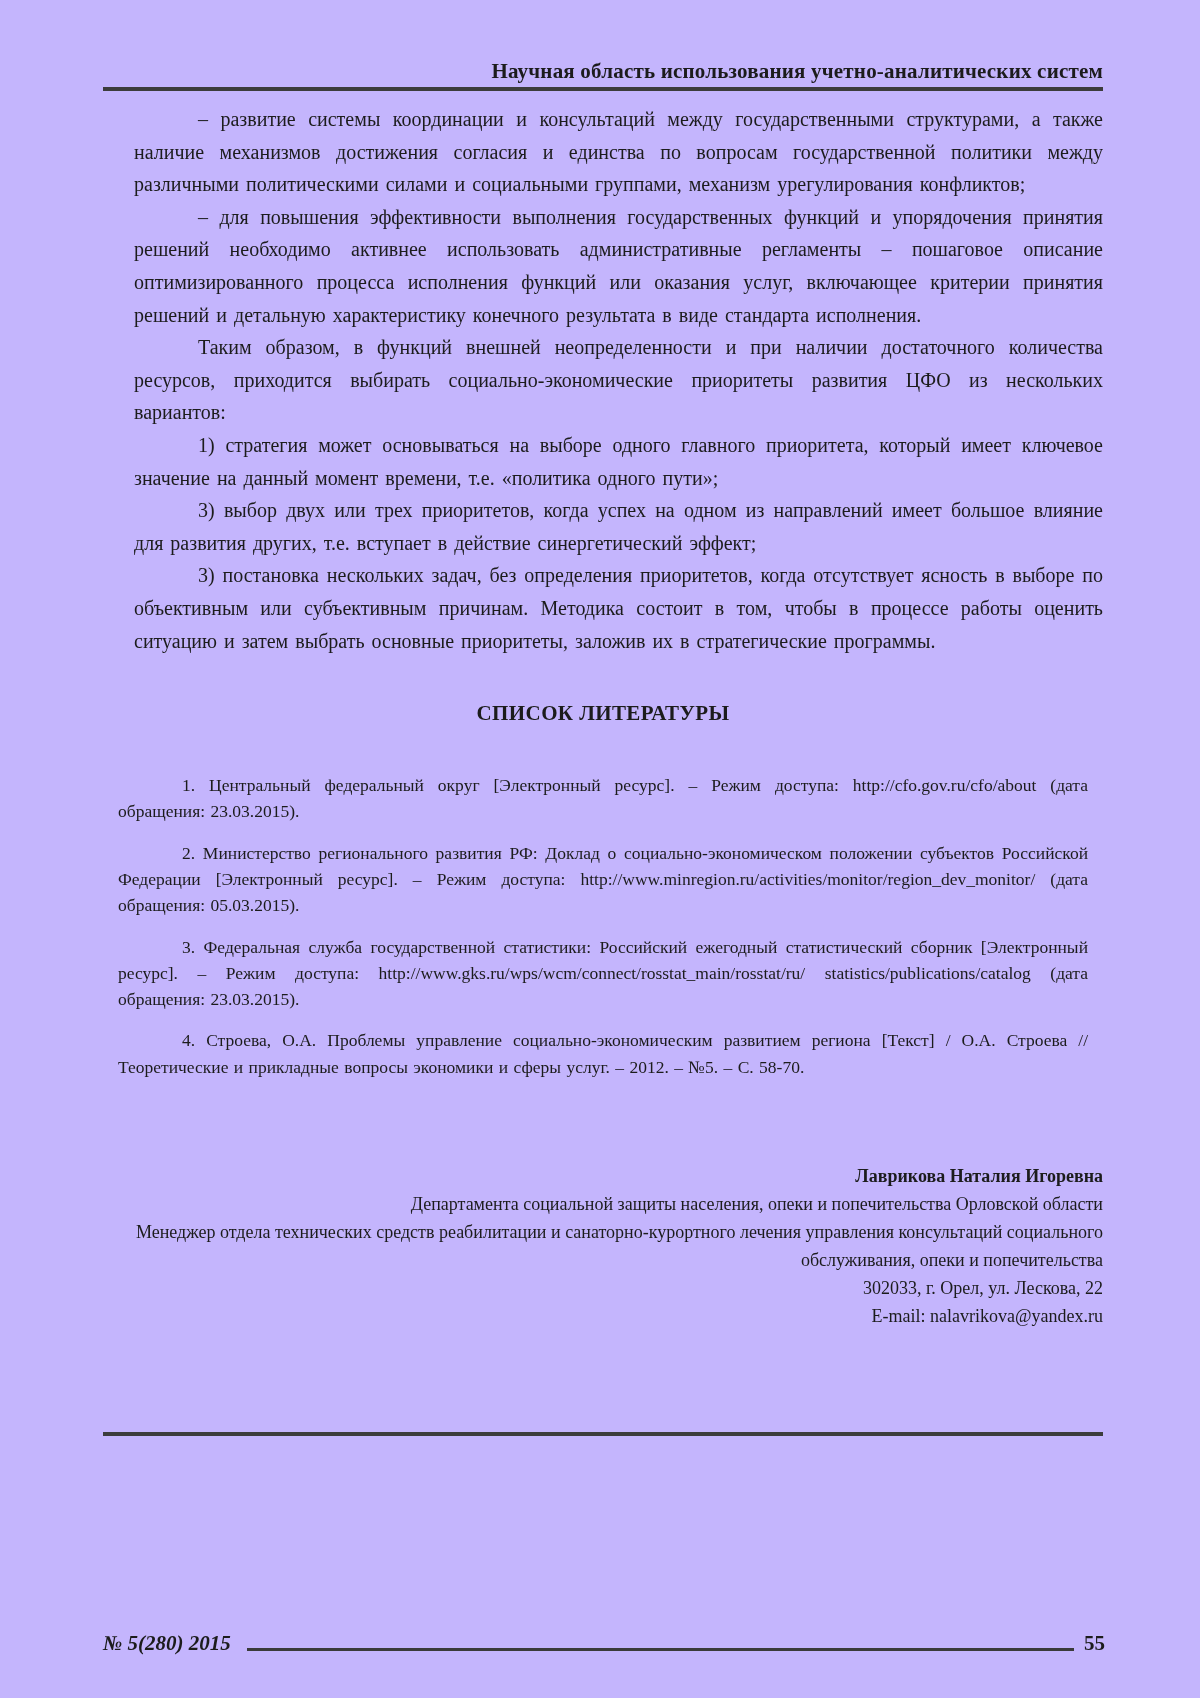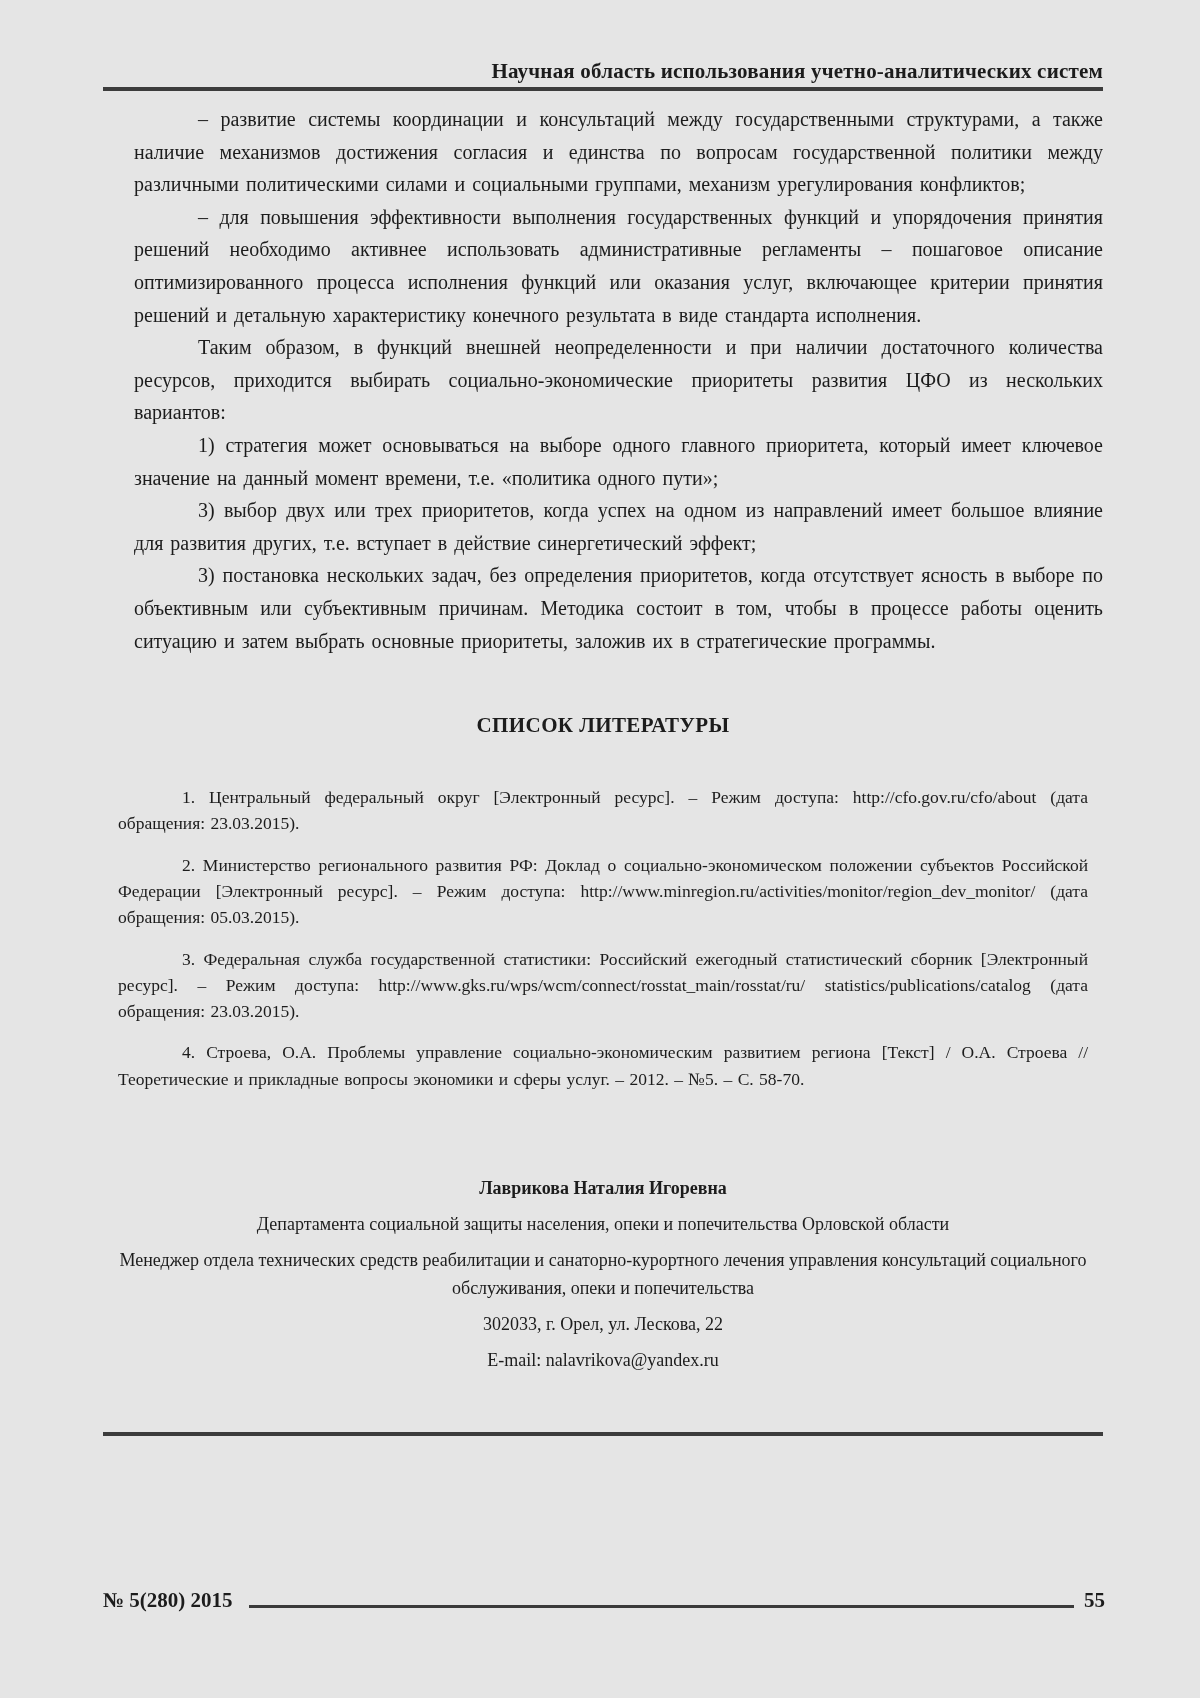--- a/index.html
+++ b/index.html
@@ -6,21 +6,21 @@
     margin: 0;
     padding: 0;
     background: #ffffff;
   }
   .page {
     position: relative;
     width: 1200px;
     height: 1698px;
     box-sizing: border-box;
     padding: 58px 97px 0 103px;
-    background: #e5e5e5;
+    background: #c4b5fd;
     font-family: "Liberation Serif", "DejaVu Serif", serif;
     color: #1c1c1c;
     overflow: hidden;
   }
   .running-header {
     border-bottom: 4px solid #3c3c3c;
     padding-bottom: 3px;
   }
   .running-header .title {
     font-size: 21px;
@@ -35,21 +35,21 @@
   }
   .article-body p {
     margin: 0;
     font-size: 20px;
     line-height: 32.6px;
     text-align: justify;
     text-indent: 64px;
     word-spacing: 2px;
   }
   .refs-heading {
-    margin: 56px 0 0 0;
+    margin: 44px 0 0 0;
     font-size: 21px;
     font-weight: bold;
     text-align: center;
     letter-spacing: 0.4px;
   }
   .refs {
     margin-top: 46px;
   }
   .refs p {
     margin: 15px;
@@ -57,24 +57,24 @@
     line-height: 26.3px;
     text-align: justify;
     text-indent: 64px;
     overflow-wrap: break-word;
     word-spacing: 1px;
   }
   .author-block {
     margin-top: 82px;
   }
   .author-block p {
-    margin: 8px;
+    margin: 0;
     font-size: 18px;
     line-height: 28px;
-    text-align: center;
+    text-align: right;
   }
   .author-block .author-name {
     font-weight: bold;
   }
   .bottom-divider {
     position: absolute;
     left: 103px;
     right: 97px;
     top: 1432px;
     border-top: 4px solid #3c3c3c;
@@ -84,21 +84,23 @@
     position: absolute;
     left: 103px;
     right: 95px;
     top: 1588px;
     display: flex;
     align-items: flex-end;
     font-size: 21px;
     font-weight: bold;
   }
   .page-footer .issue {
+    font-style: italic;
     white-space: nowrap;
+    margin-top: 43px;
   }
   .page-footer .footer-rule {
     flex: 1;
     height: 0;
     border-bottom: 3px solid #3a3a3a;
     margin: 0 10px 5px 16px;
   }
   .page-footer .page-num {
     white-space: nowrap;
   }

